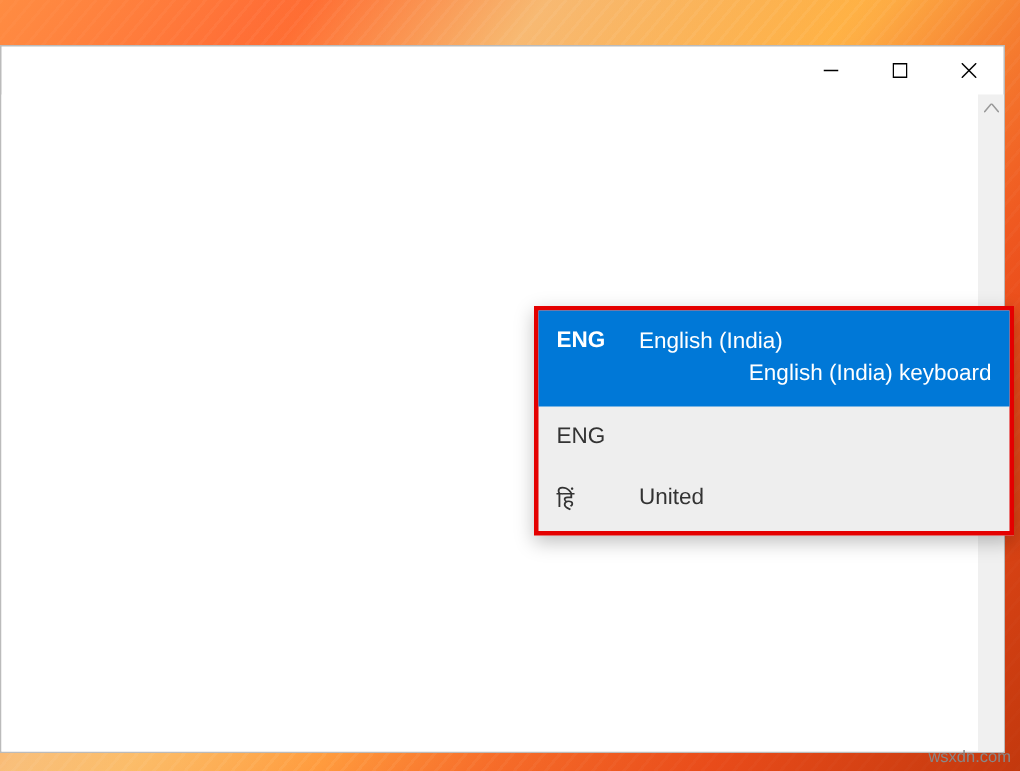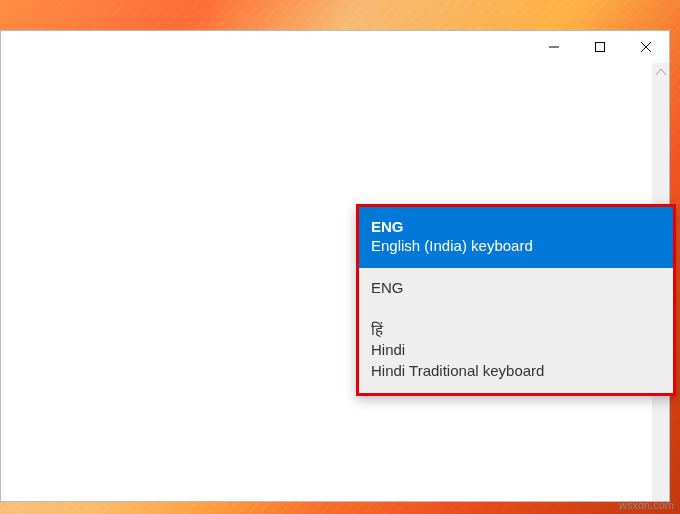--- a/index.html
+++ b/index.html
@@ -92,21 +92,20 @@
       top: 204px;
       width: 320px;
       background: #eeeeee;
       box-shadow: 0 4px 12px rgba(0,0,0,0.25);
       border: 3px solid #e40000;
     }
     .lang-item {
       display: flex;
       padding: 10px 12px 12px 12px;
       align-items: flex-start;
-      flex-direction: column;
     }
     .lang-item.selected {
       background: #0078d7;
       color: #ffffff;
     }
     .lang-indicator {
       width: 55px;
       font-size: 15px;
       font-weight: 600;
       flex-shrink: 0;
@@ -122,20 +121,21 @@
     .lang-details {
       flex: 1;
     }
     .lang-name {
       font-size: 15px;
       line-height: 1.4;
     }
     .lang-kb {
       font-size: 15px;
       line-height: 1.4;
+      text-align: right;
     }
     .lang-item:not(.selected) .lang-name,
     .lang-item:not(.selected) .lang-kb {
       color: #333;
     }
     .watermark {
       position: absolute;
       bottom: 3px;
       right: 6px;
       font-size: 11px;
@@ -179,30 +179,30 @@
           </svg>
       </div>
     </div>
   </div>
 </div>
 
 <div class="lang-popup">
   <div class="lang-item selected">
     <div class="lang-indicator">ENG</div>
     <div class="lang-details">
+      <div class="lang-name">English (India)</div>
       <div class="lang-kb">English (India) keyboard</div>
     </div>
   </div>
   <div class="lang-item">
     <div class="lang-indicator">ENG</div>
     <div class="lang-details">
     </div>
   </div>
   <div class="lang-item">
     <div class="lang-indicator">हिं</div>
     <div class="lang-details">
-      <div class="lang-name">Hindi</div>
-      <div class="lang-kb">Hindi Traditional keyboard</div>
+      <div class="lang-name">United</div>
     </div>
   </div>
 </div>
 
 <div class="watermark">wsxdn.com</div>
 
 </body></html>

